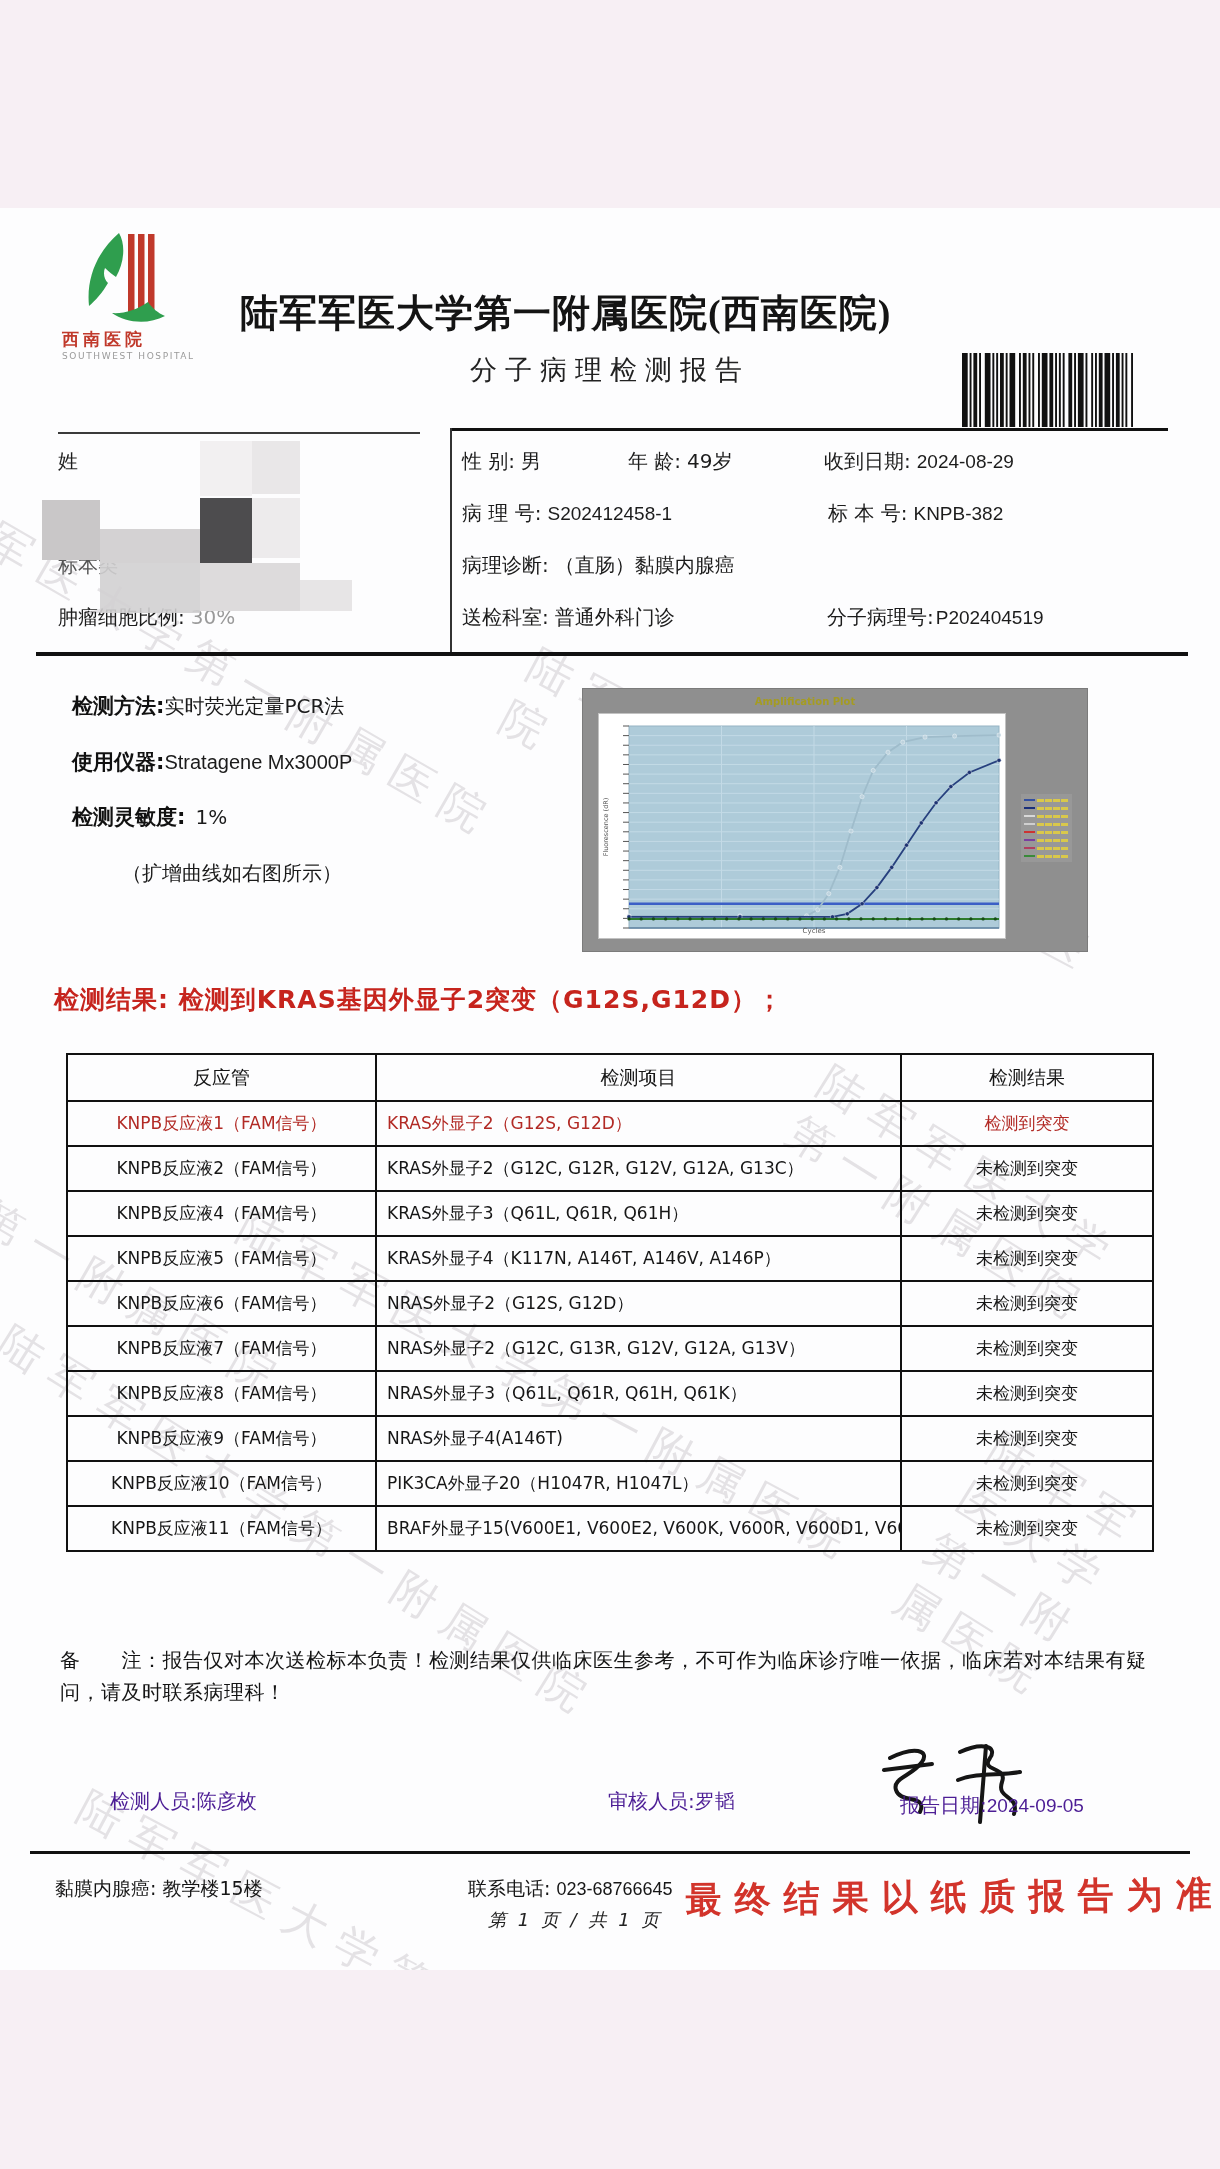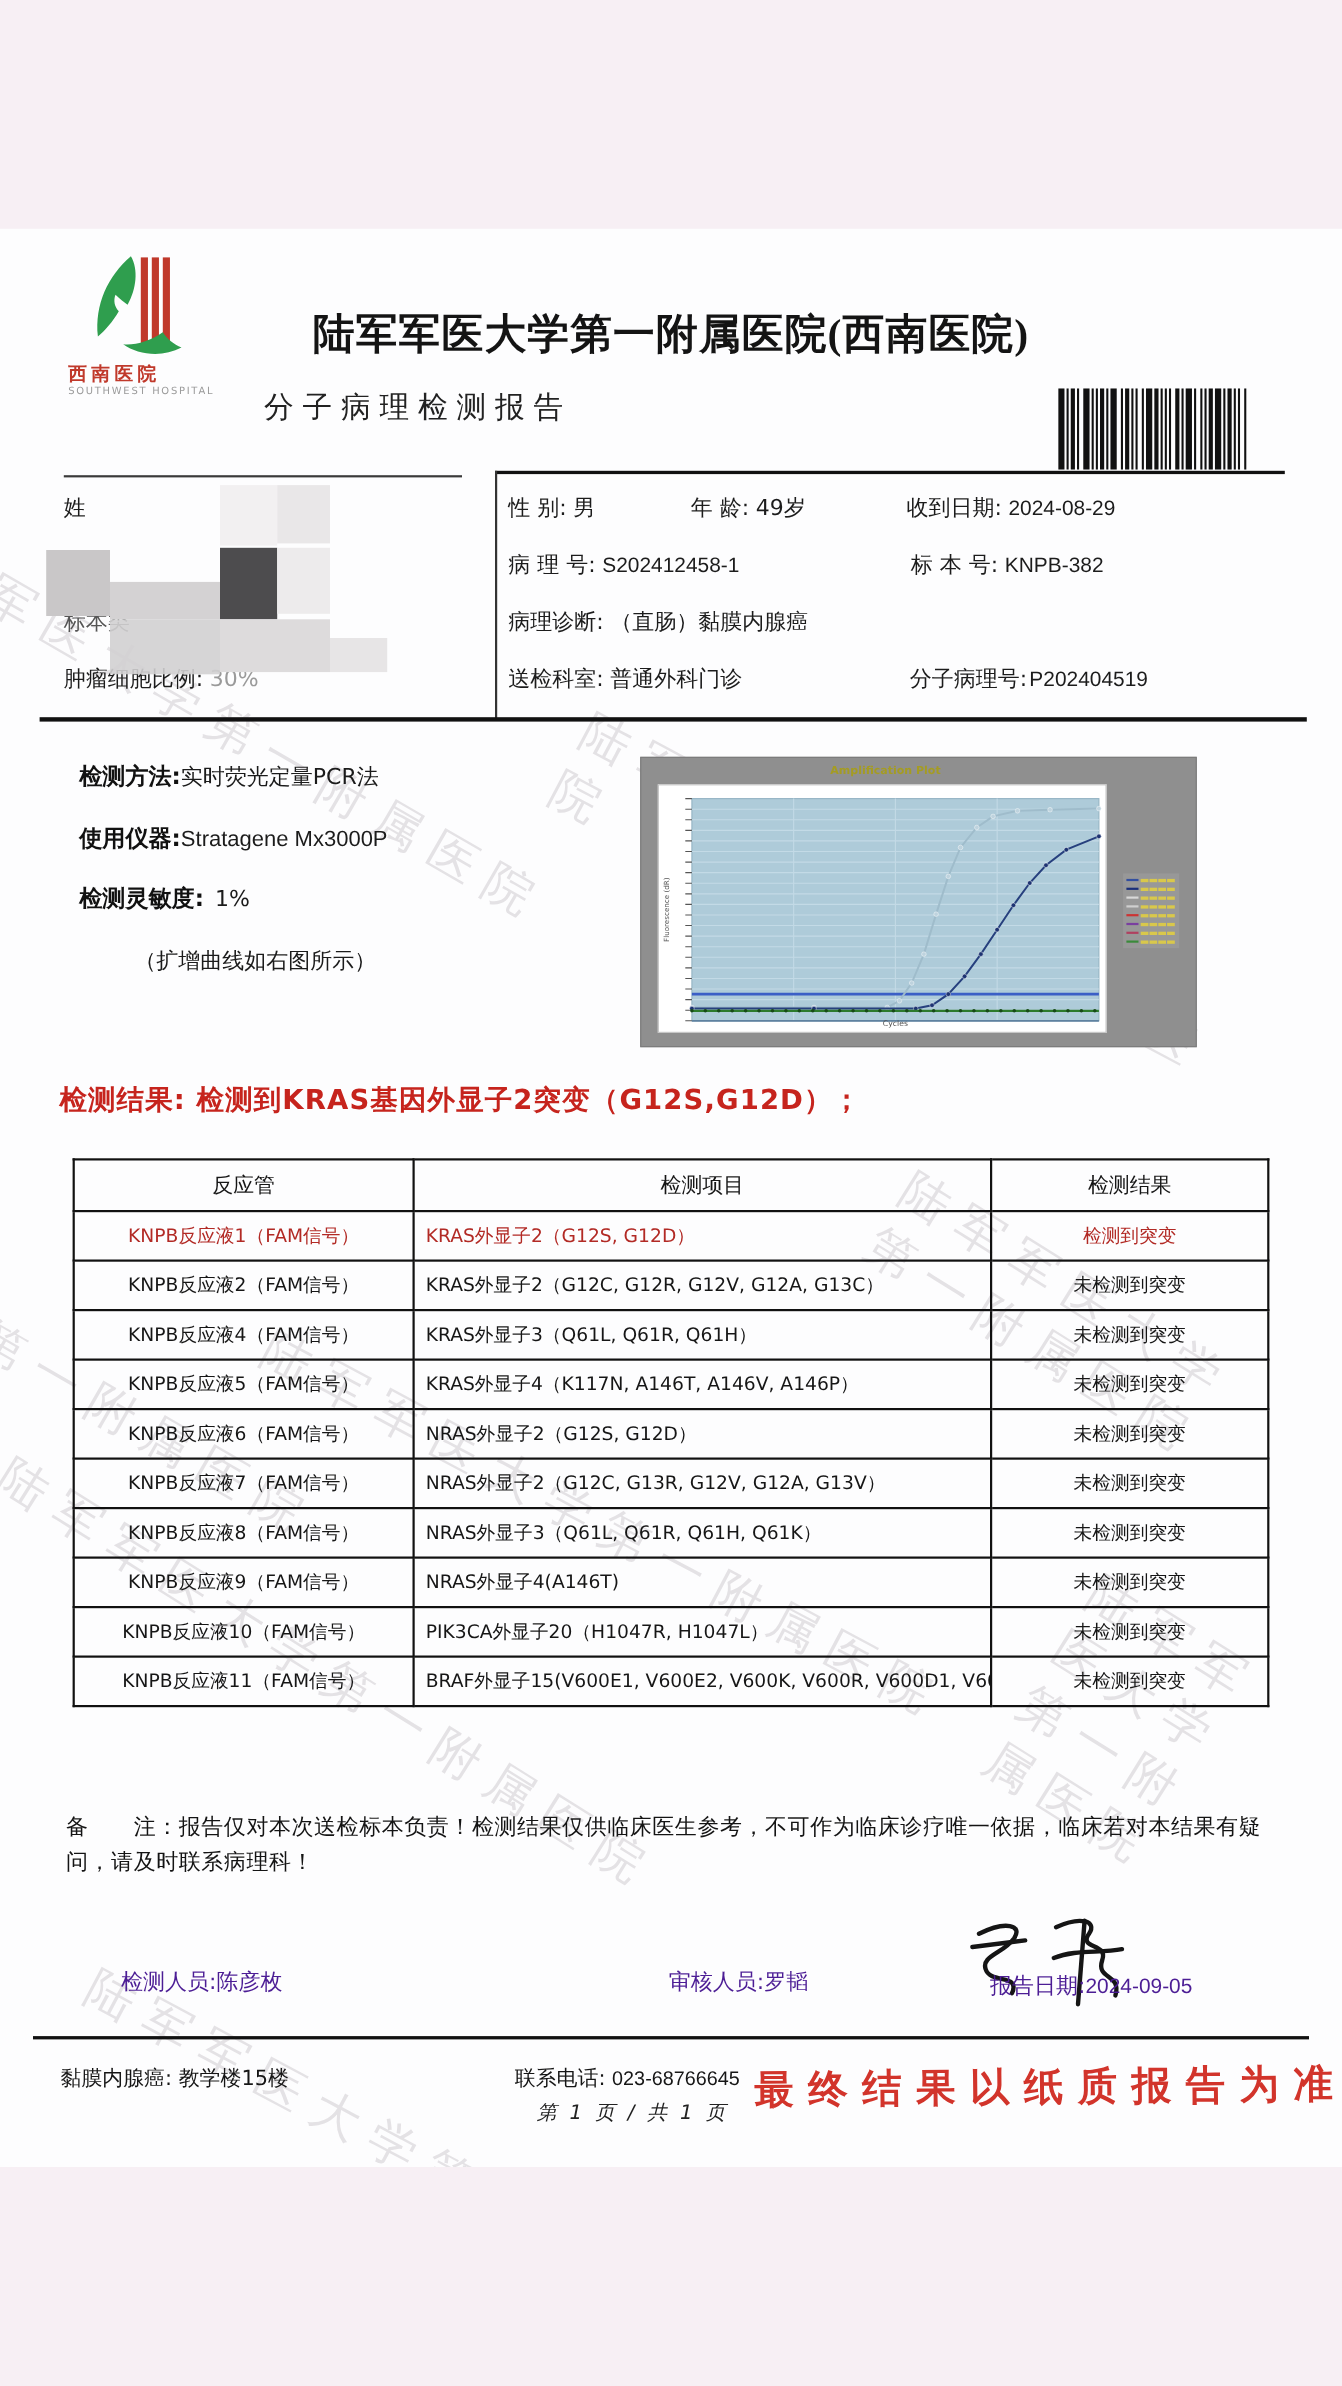--- a/index.html
+++ b/index.html
@@ -87,22 +87,22 @@
       <rect x="66" y="4" width="6.5" height="78" fill="#c0392b"></rect>
       <rect x="76" y="4" width="6.5" height="78" fill="#c0392b"></rect>
       <rect x="86" y="4" width="6.5" height="78" fill="#c0392b"></rect>
       <path d="M57,3 C36,21 24,47 27,76 C33,71 41,62 46,53 C42,49 41,43 43,38 C47,42 51,45 54,47 C62,33 64,15 57,3 Z" fill="#2f9e4e"></path>
       <path d="M50,83 C64,93 86,95 103,86 C96,83 90,78 86,72 C75,80 61,84 50,83 Z" fill="#2f9e4e"></path>
     </svg>
     <div class="logo-cn">西南医院</div>
     <div class="logo-en">SOUTHWEST HOSPITAL</div>
   </div>
 
-  <div class="abs hospital-title" style="left:240px;top:70px;width:740px;text-align:center;">陆军军医大学第一附属医院(西南医院)</div>
-  <div class="abs report-subtitle" style="left:240px;top:144px;width:740px;">分子病理检测报告</div>
+  <div class="abs hospital-title" style="left:240px;top:80px;width:740px;text-align:left;">陆军军医大学第一附属医院(西南医院)</div>
+  <div class="abs report-subtitle" style="left:240px;top:144px;width:740px;text-align:center;">分子病理检测报告</div>
 
   <svg id="barcode" class="abs" style="left:962px;top:145px;" width="172" height="74">
       <rect x="0" y="0" width="5.699999999999999" height="74" fill="#111"></rect>
       <rect x="7.6" y="0" width="1.9" height="74" fill="#111"></rect>
       <rect x="11.4" y="0" width="3.8" height="74" fill="#111"></rect>
       <rect x="17.099999999999998" y="0" width="1.9" height="74" fill="#111"></rect>
       <rect x="22.799999999999997" y="0" width="5.699999999999999" height="74" fill="#111"></rect>
       <rect x="30.399999999999995" y="0" width="1.9" height="74" fill="#111"></rect>
       <rect x="34.199999999999996" y="0" width="1.9" height="74" fill="#111"></rect>
       <rect x="37.99999999999999" y="0" width="3.8" height="74" fill="#111"></rect>

